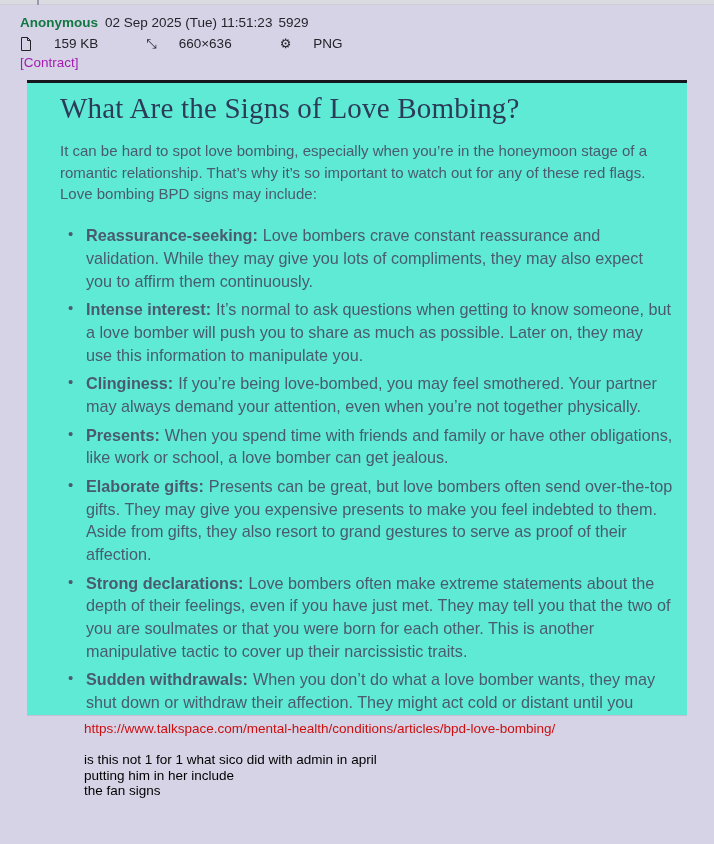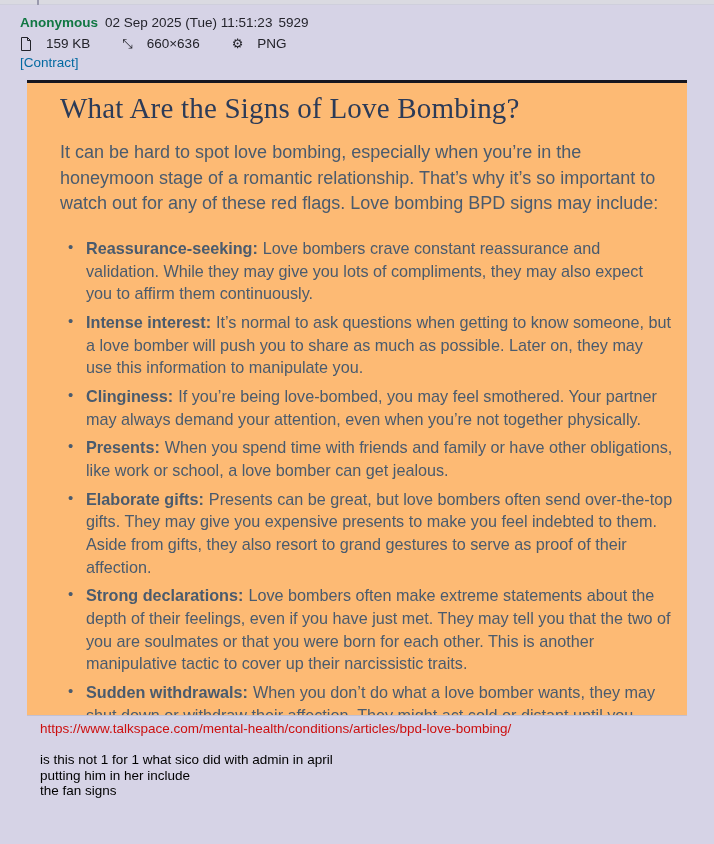--- a/index.html
+++ b/index.html
@@ -36,68 +36,68 @@
   .file-link { color: #34345c; text-decoration: none; cursor: pointer; }
   .dl-icon {
     display: inline-block; width: 14px; height: 14px;
     border: 1px solid #4a4a6e; border-radius: 3px;
     font-size: 10px; line-height: 12px; text-align: center;
     color: #4a4a6e; margin-left: 5px; vertical-align: -2px; cursor: pointer;
   }
 
   .file-info-row {
     margin-top: 5px; font-size: 13.5px; line-height: 16px;
-    color: #23232a; display: flex; align-items: center; gap: 14px;
+    color: #23232a; display: flex; align-items: center; gap: 22px;
   }
   .file-info-row .sep { width: 4px; }
   .glyph-icon { font-size: 13px; color: #23232a; }
   .page-icon svg { display: block; }
 
   .contract-row { margin-top: 3px; font-size: 13.5px; line-height: 16px; }
-  .contract-link { color: #0369a1; text-decoration: none; cursor: pointer; }
+  .contract-link { color: #a21caf; text-decoration: none; cursor: pointer; }
 
   
   .article {
     width: 660px; height: 636px;
     margin-left: 7px; margin-top: 9px;
-    background: #fdba74;
+    background: #5eead4;
     border-top: 3px solid #16161f;
     border-bottom: 1px solid #c2c0d2;
     padding: 6px 14px 0 33px;
     overflow: hidden;
     cursor: pointer;
   }
   .article h1 {
     margin: 3px 0 15px 0;
     font-family: "Liberation Serif", serif;
     font-weight: normal;
     font-size: 29px; line-height: 1.15;
     color: #2c3b58; letter-spacing: 0.2px;
   }
   .article .intro {
     margin: 12px 0 20px 0;
-    font-size: 18px; line-height: 1.42;
+    font-size: 15px; line-height: 1.42;
     color: #4a5b6e;
   }
   .article ul {
     margin: 0; padding: 0 0 0 18px; list-style: none;
   }
   .article li {
     position: relative; padding-left: 8px;
     margin-bottom: 6px;
     font-size: 16.2px; line-height: 1.40;
     color: #4a5b6e;
   }
   .article li .bullet-dot {
     position: absolute; left: -10px; top: -1px;
     font-size: 15px; color: #4a5b6e;
   }
   .article .term { font-weight: bold; margin-right: 5px; }
 
-  .message-block { margin-left: 20px; }
+  .message-block { margin-left: 64px; }
   .url-link {
     display: inline-block; margin-top: 5px;
     font-size: 13.5px; line-height: 16px;
     color: #cc0f0f; text-decoration: none; cursor: pointer;
   }
   .message-lines { margin-top: 15px; }
   .message-line {
     font-size: 13.5px; line-height: 15.5px;
     color: #000000;
   }

